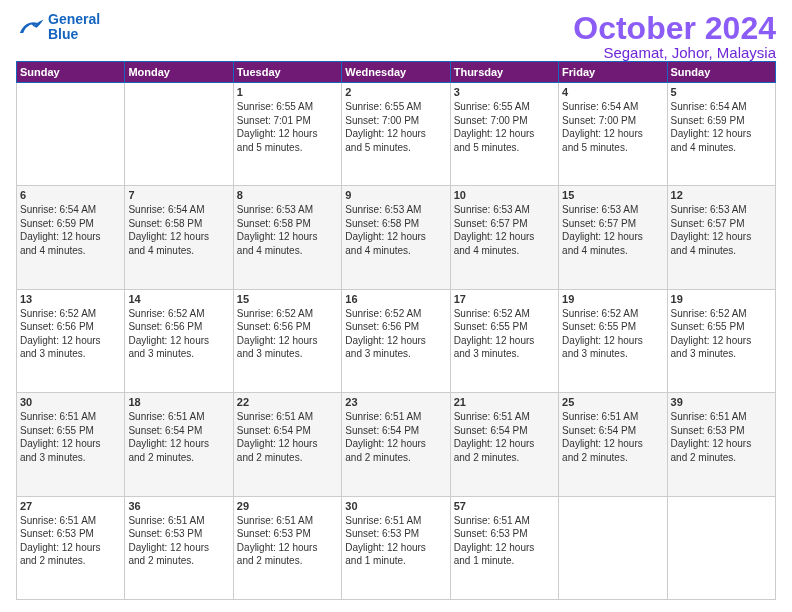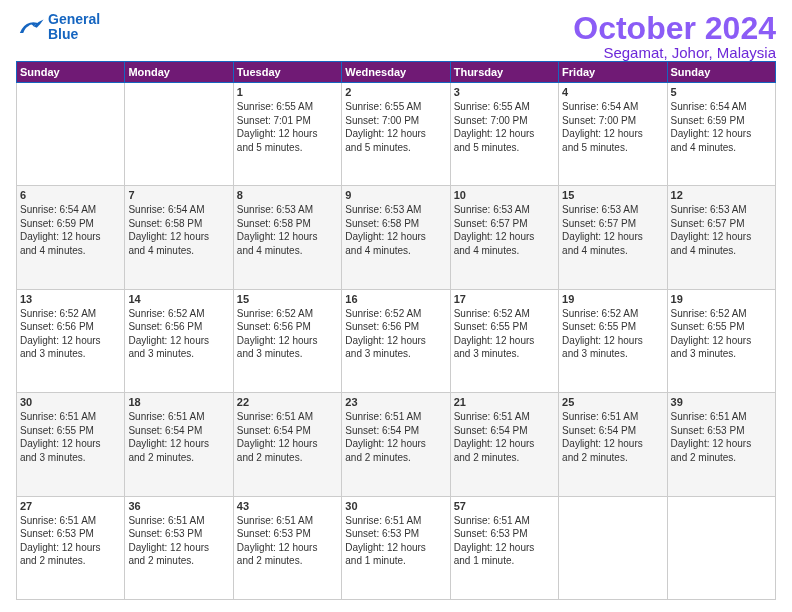--- a/index.html
+++ b/index.html
@@ -334,21 +334,21 @@
 and 2 minutes.</div>
           </td>
           <td>
             <span class="day-num">36</span>
             <div class="day-info" style="white-space: pre-line;">Sunrise: 6:51 AM
 Sunset: 6:53 PM
 Daylight: 12 hours
 and 2 minutes.</div>
           </td>
           <td>
-            <span class="day-num">43</span>
+            <span class="day-num">29</span>
             <div class="day-info" style="white-space: pre-line;">Sunrise: 6:51 AM
 Sunset: 6:53 PM
 Daylight: 12 hours
 and 2 minutes.</div>
           </td>
           <td>
             <span class="day-num">30</span>
             <div class="day-info" style="white-space: pre-line;">Sunrise: 6:51 AM
 Sunset: 6:53 PM
 Daylight: 12 hours

